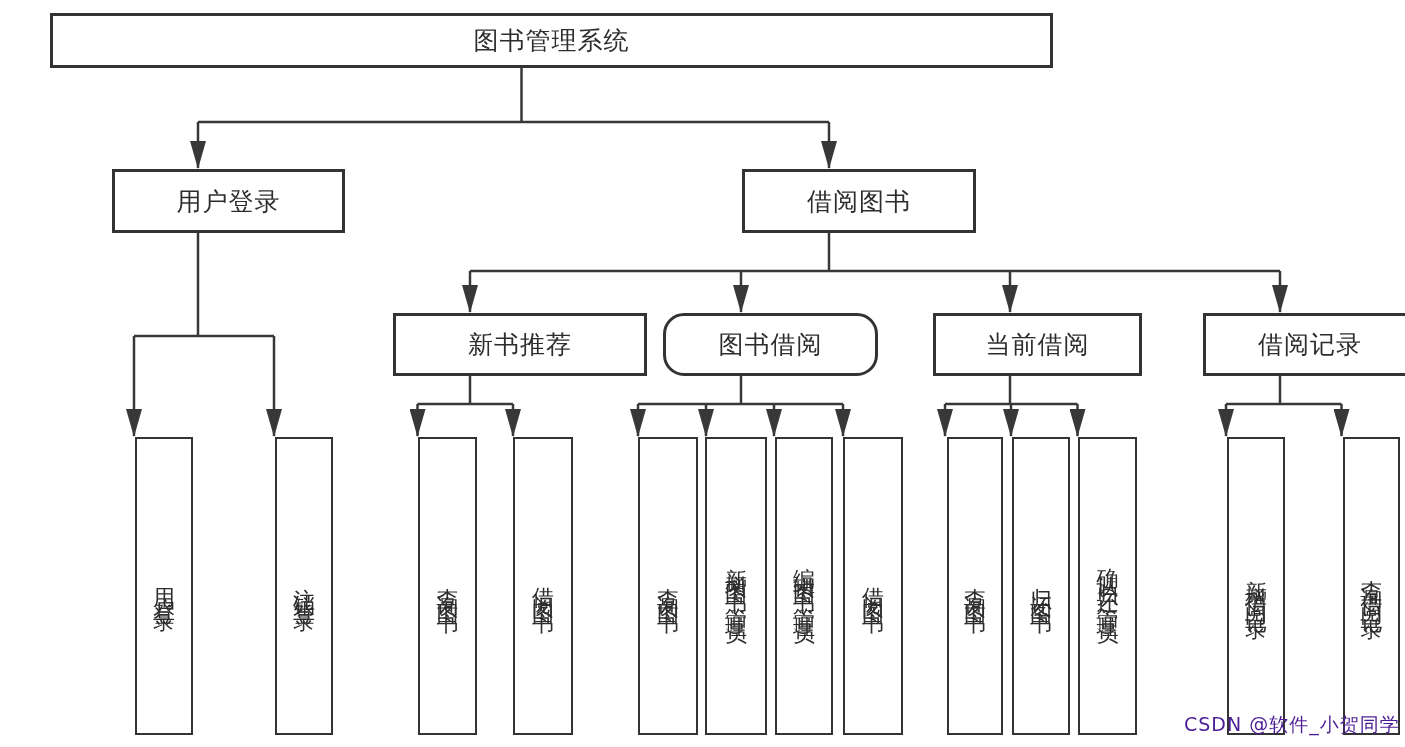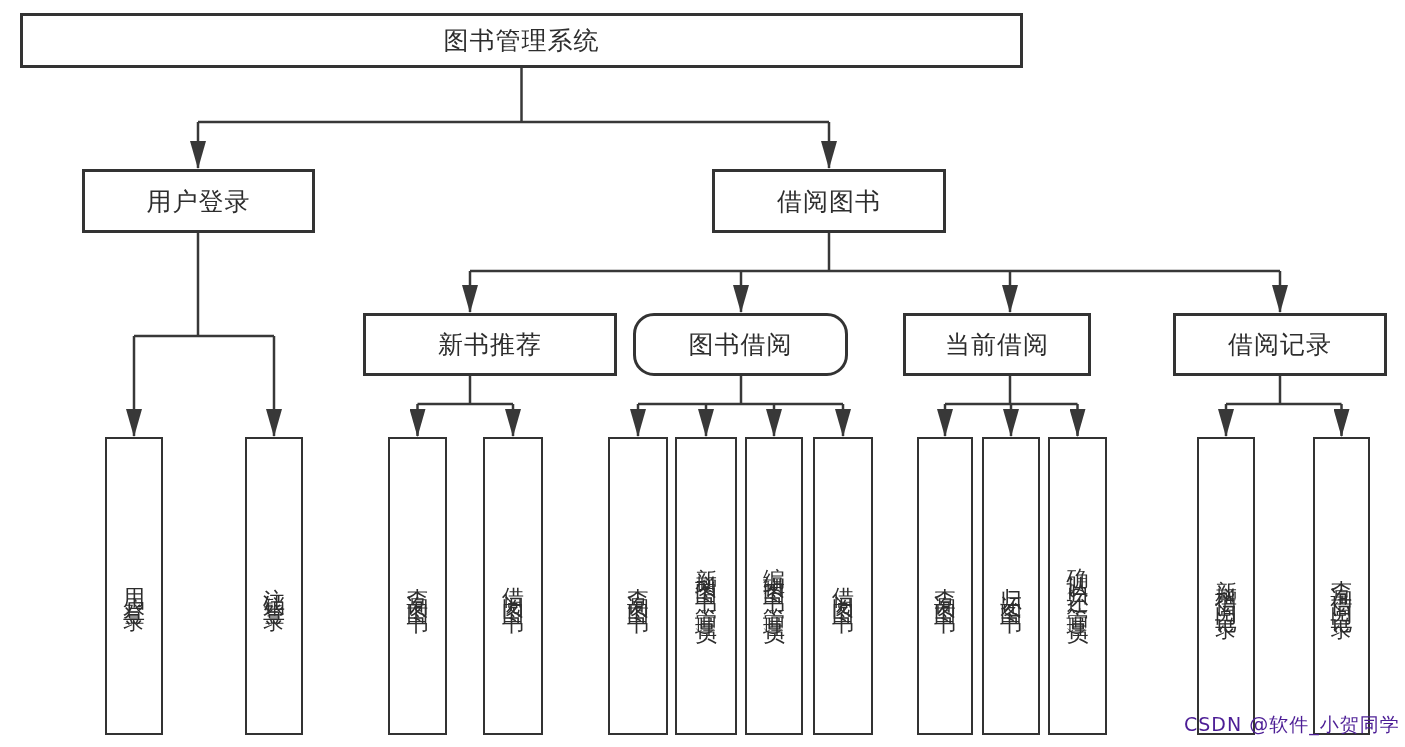--- a/index.html
+++ b/index.html
@@ -4,21 +4,21 @@
 <style>
   html,body { margin:0; padding:0; background:#ffffff; }
   #canvas {
     position:relative; width:1405px; height:747px; background:#ffffff;
     font-family:"DejaVu Sans","Liberation Sans",sans-serif; overflow:hidden;
   }
   #wires { position:absolute; left:0; top:0; width:1405px; height:747px; }
   .box {
     position:absolute; box-sizing:border-box; background:#ffffff;
     border:3px solid #333333; display:flex; align-items:center; justify-content:center;
-    color:#2d2d2d; font-size:25px; letter-spacing:1px; white-space:nowrap;
+    color:#2d2d2d; font-size:25px; letter-spacing:1px; white-space:nowrap;margin-left:30px;
   }
   .leaf { border-width:2.5px; }
   .leaf .vtxt {
     writing-mode:vertical-rl; text-orientation:mixed;
     font-size:22px; letter-spacing:8px; line-height:1.1; white-space:nowrap;
   }
   .watermark {
     position:absolute; left:1184px; top:712px; font-size:19px;
     color:#4c1d95; letter-spacing:1px; white-space:nowrap;
   }
@@ -88,21 +88,21 @@
   <div class="box" style="left:712px; top:169px; width:234px; height:64px;">
     <span>借阅图书</span>
   </div>
 
   <div class="box" style="left:363px; top:313px; width:254px; height:63px;">
     <span>新书推荐</span>
   </div>
   <div class="box" style="left:633px; top:313px; width:215px; height:63px;border-radius:21px;">
     <span>图书借阅</span>
   </div>
-  <div class="box" style="left:903px; top:313px; width:188px; height:63px;">
+  <div class="box" style="left:903px; top:313px; width:209px; height:63px;">
     <span>当前借阅</span>
   </div>
   <div class="box" style="left:1173px; top:313px; width:214px; height:63px;">
     <span>借阅记录</span>
   </div>
 
   <div class="box leaf" style="left:105px; top:437px; width:58px; height:298px;">
     <span class="vtxt">用户登录</span>
   </div>
   <div class="box leaf" style="left:245px; top:437px; width:58px; height:298px;">

